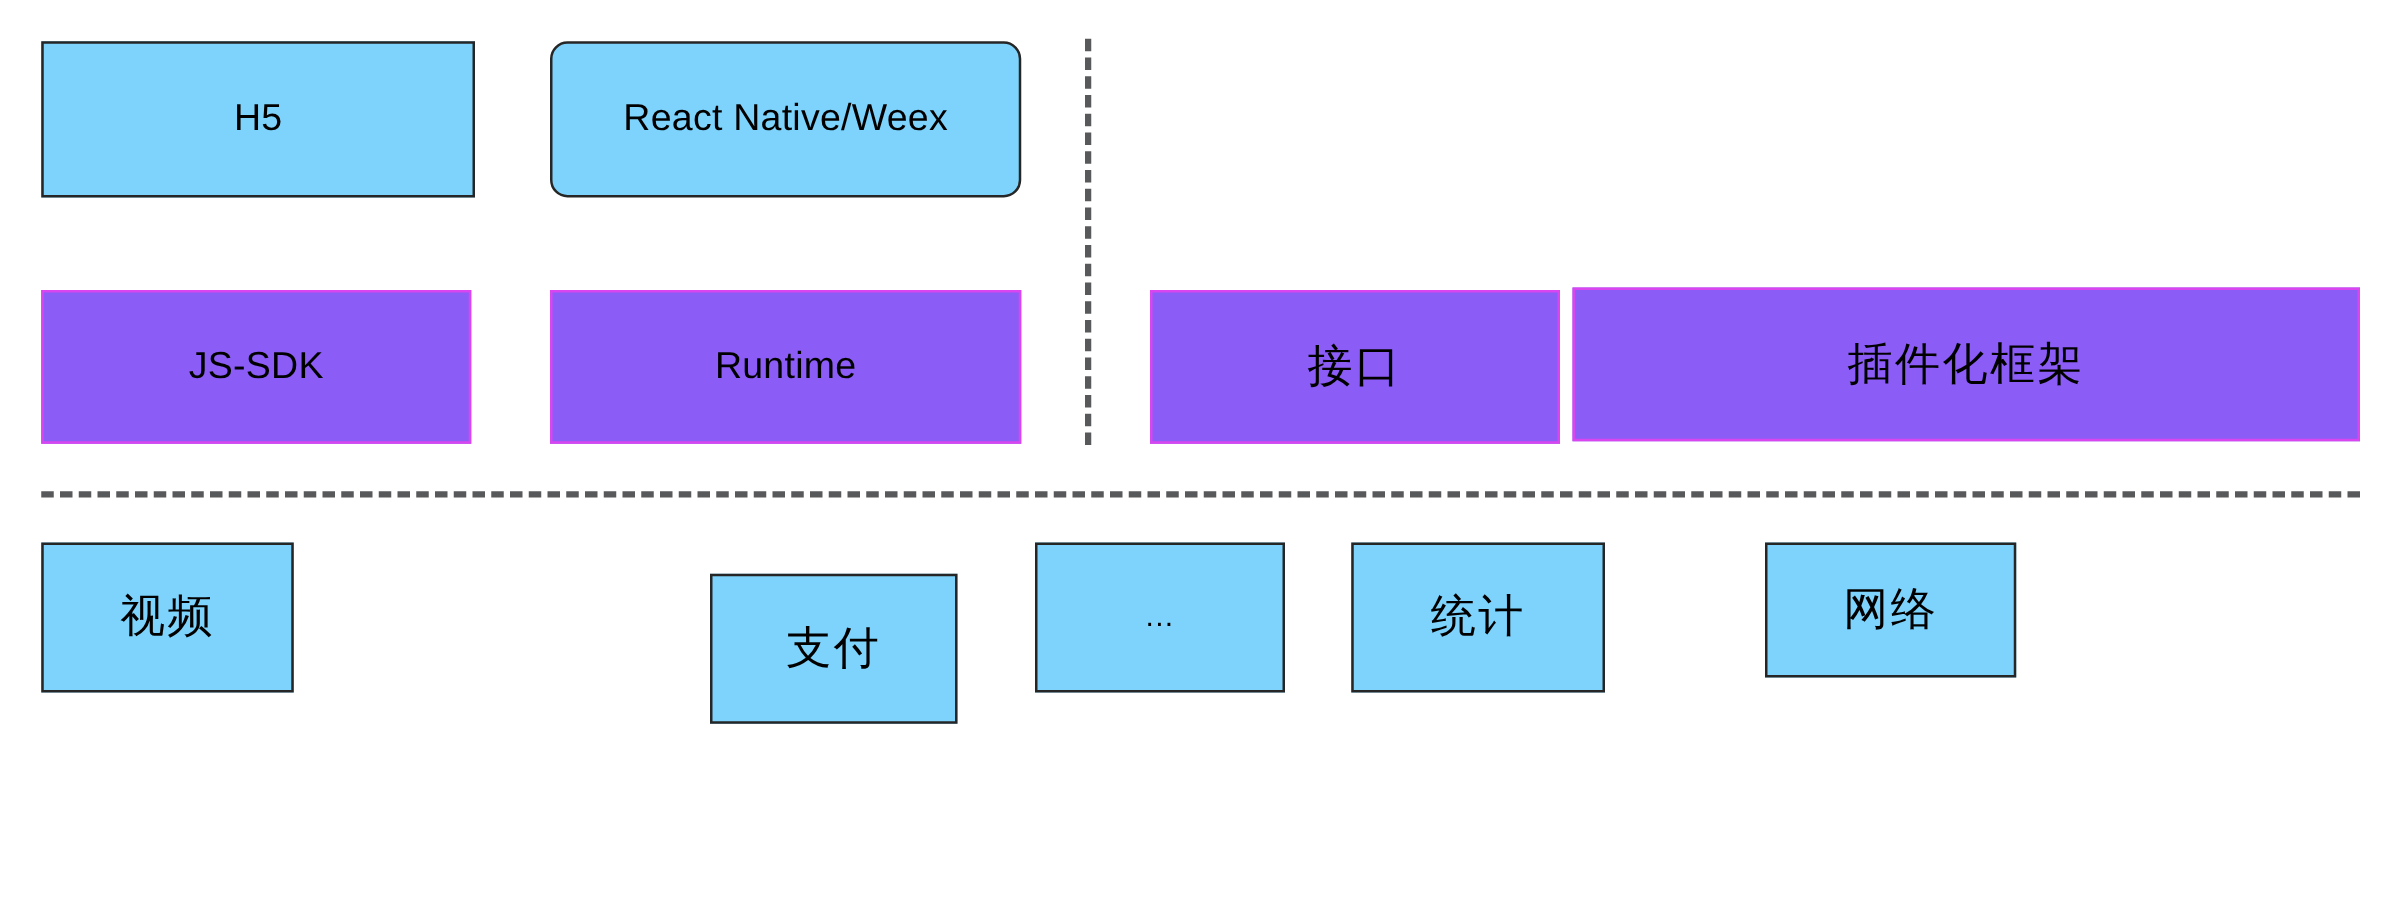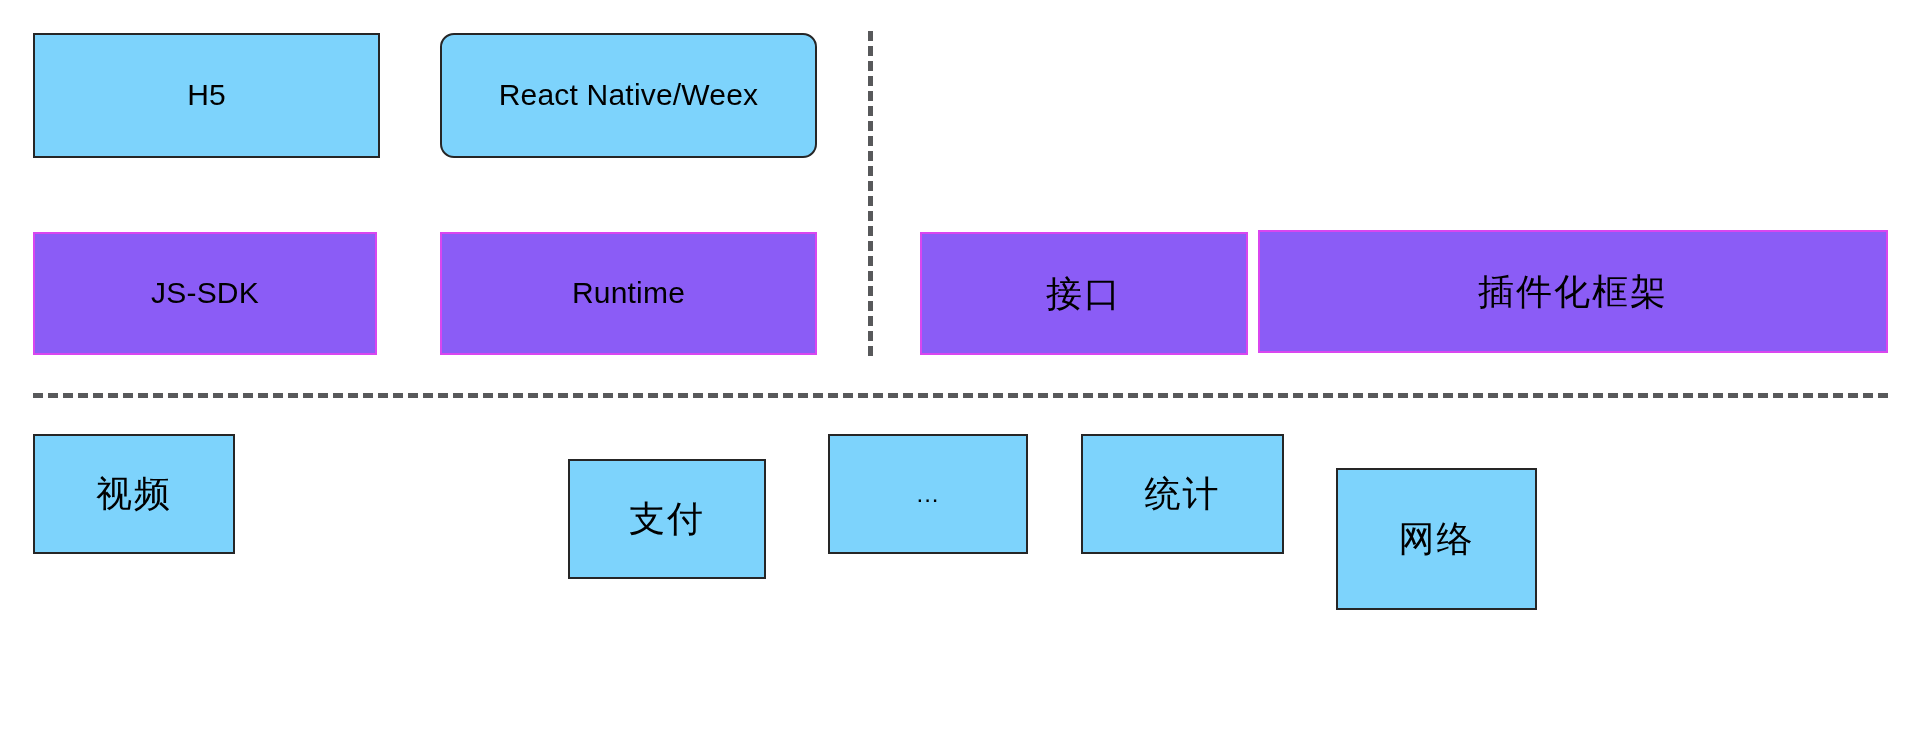--- a/index.html
+++ b/index.html
@@ -115,17 +115,17 @@
   </div>
 
   <div class="box box-gray t-ellipsis" style="left:828px; top:434px; width:200px; height:120px;">
     <span>...</span>
   </div>
 
   <div class="box box-gray t-cjk-sm" style="left:1081px; top:434px; width:203px; height:120px;">
     <span>统计</span>
   </div>
 
-  <div class="box box-gray t-cjk-sm" style="left:1336px; top:434px; width:201px; height:142px;margin-top:34px;">
+  <div class="box box-gray t-cjk-sm" style="left:1412px; top:434px; width:201px; height:108px;">
     <span>网络</span>
   </div>
 
 </div>
 
 </body></html>

